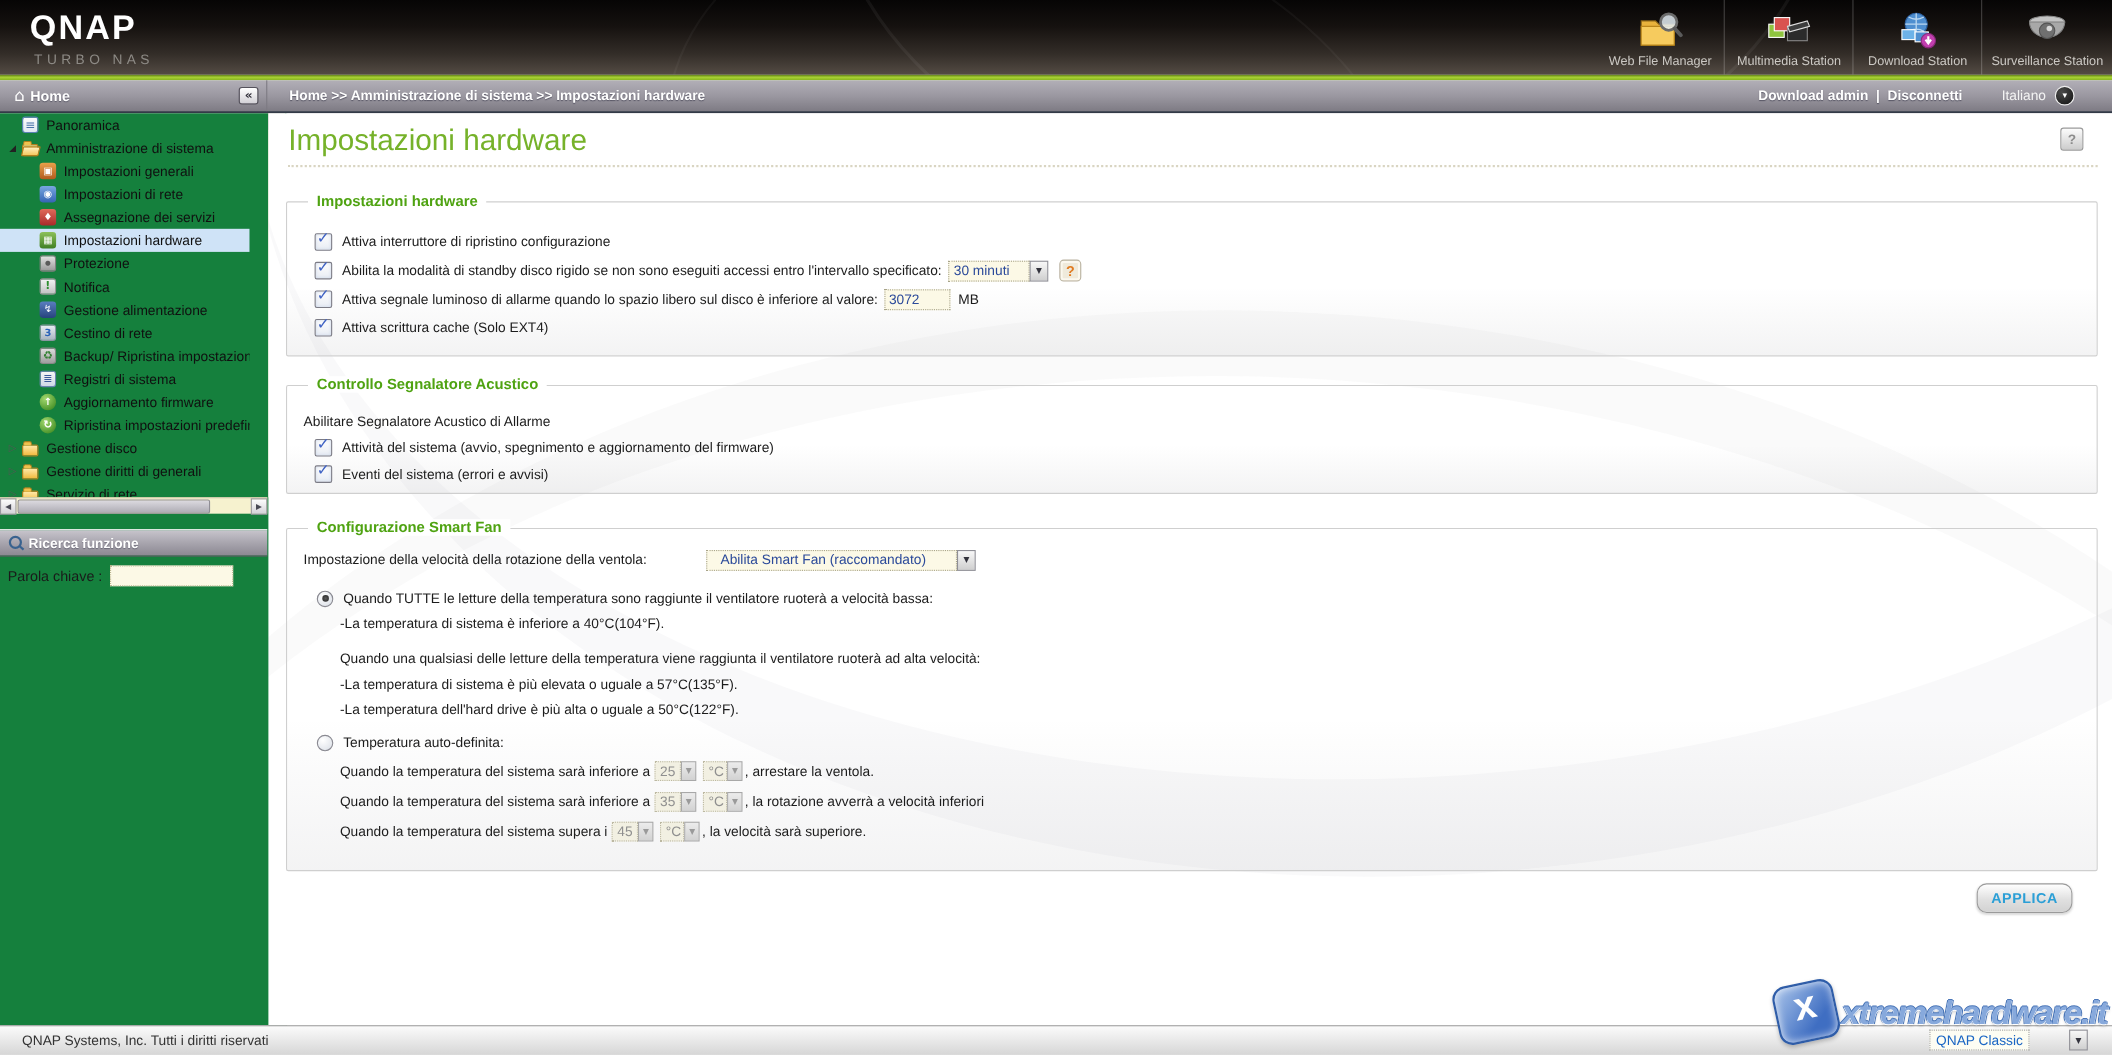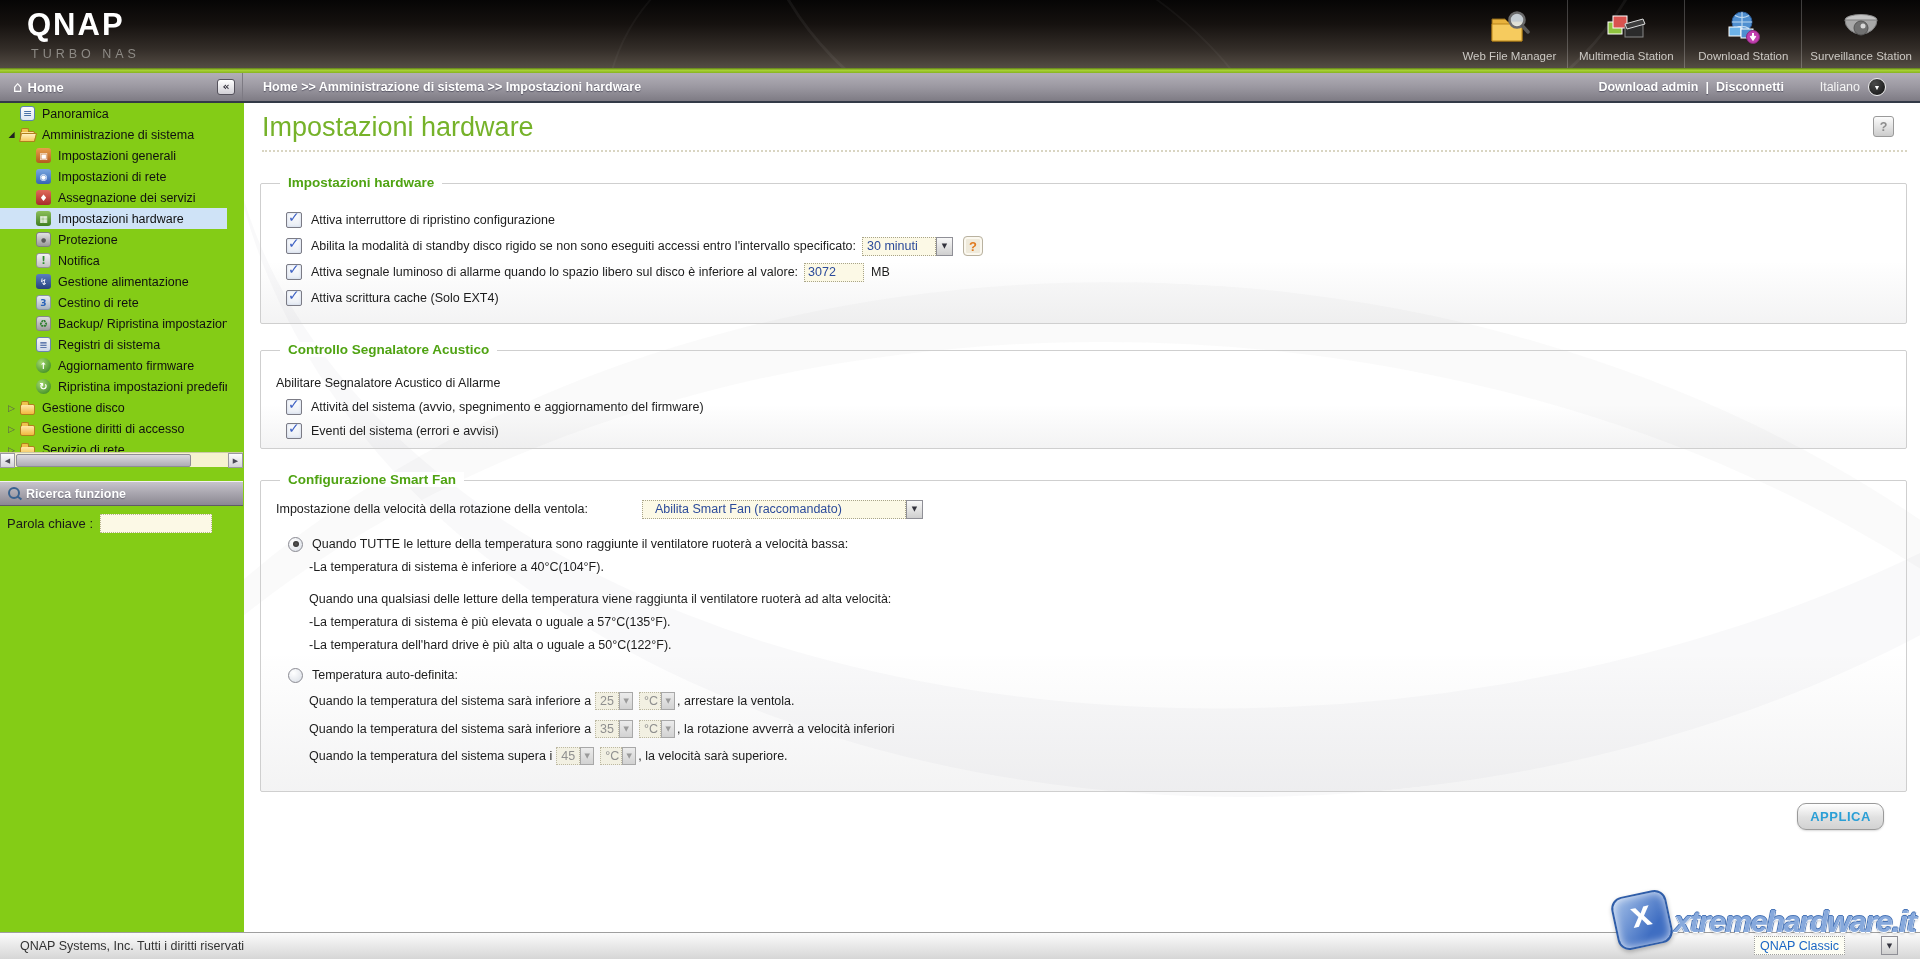--- a/index.html
+++ b/index.html
@@ -43,21 +43,21 @@
   .user{position:absolute;right:136px;top:0;height:28px;display:flex;align-items:center;gap:7px;
     color:#fff;font-weight:bold;font-size:12.5px;text-shadow:0 1px 1px rgba(30,30,50,.5);}
   .user .logout{cursor:pointer;}
   .lang{position:absolute;right:34px;top:0;height:28px;display:flex;align-items:center;gap:8px;
     color:#f4f4f4;font-size:12.5px;}
   .lang-btn{width:16px;height:16px;border-radius:50%;background:radial-gradient(circle at 35% 30%,#4a4a4a,#101010);
     border:1px solid #eee;color:#fff;font-size:7px;display:flex;align-items:center;justify-content:center;cursor:pointer;}
   .lang-btn::after{content:"▼";}
 
   
-  .sidebar{position:absolute;left:0;top:103px;width:261px;bottom:27px;background:#84cc16;
+  .sidebar{position:absolute;left:0;top:103px;width:261px;bottom:27px;background:#15803d;
     border-right:1px solid #a09da6;box-sizing:border-box;}
   .treewrap{position:absolute;left:0;top:0;width:227px;height:349px;overflow:hidden;}
   .trow{display:flex;align-items:center;height:21px;font-size:12.5px;color:#101010;white-space:nowrap;cursor:pointer;}
   .trow.sel{background:#cfe3f7;}
   .tw{flex:0 0 11px;width:11px;height:12px;margin-left:6px;margin-right:3px;font-size:9px;color:#333;
       display:flex;align-items:center;justify-content:center;}
   .tw.exp::after{content:"◢";font-size:8px;color:#222;}
   .tw.col::after{content:"▷";color:#555;}
   .lvl1{padding-left:36px;}
   .tl{margin-left:1px;}
@@ -319,21 +319,21 @@
         <span class="tl">Ripristina impostazioni predefinite</span>
       </div>
       <div class="trow">
         <span class="tw col glyph"></span>
         <span class="ic ic-folder-closed"></span>
         <span class="tl">Gestione disco</span>
       </div>
       <div class="trow">
         <span class="tw col glyph"></span>
         <span class="ic ic-folder-closed"></span>
-        <span class="tl">Gestione diritti di accesso</span>
+        <span class="tl">Gestione diritti di generali</span>
       </div>
       <div class="trow">
         <span class="tw col glyph"></span>
         <span class="ic ic-folder-closed"></span>
         <span class="tl">Servizio di rete</span>
       </div>
     </div>
     <div class="vscroll">
       <span class="sbtn sb-up"></span>
       <span class="vthumb"></span>
@@ -401,21 +401,21 @@
         <span class="cb"></span>
         <span>Eventi del sistema (errori e avvisi)</span>
       </div>
     </div>
 
     <div class="fs fs3">
       <span class="fs-legend">Configurazione Smart Fan</span>
       <div class="fr" style="left:15px;top:18px;gap:48px;">
         <span>Impostazione della velocità della rotazione della ventola:</span>
         <span class="selbox">
-          <span class="selval" style="width:264px;padding-left:12px;">Abilita Smart Fan (raccomandato)</span>
+          <span class="selval" style="width:228px;padding-left:12px;">Abilita Smart Fan (raccomandato)</span>
           <span class="selbtn"></span>
         </span>
       </div>
       <div class="fr" style="left:27px;top:53px;">
         <span class="rb on"></span>
         <span>Quando TUTTE le letture della temperatura sono raggiunte il ventilatore ruoterà a velocità bassa:</span>
       </div>
       <div class="fr" style="left:48px;top:76px;">
         <span>-La temperatura di sistema è inferiore a 40°C(104°F).</span>
       </div>

